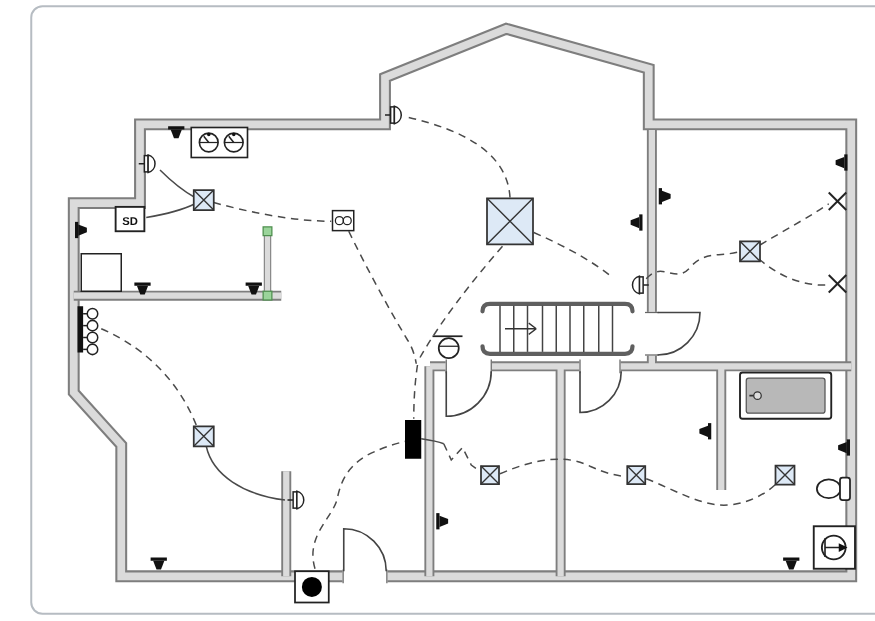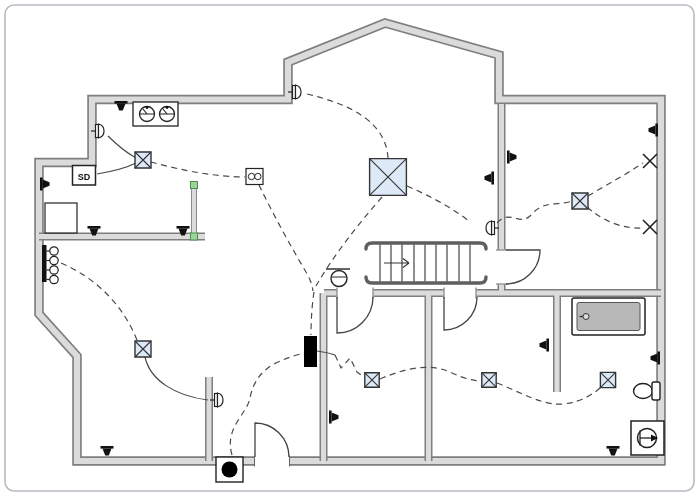--- a/index.html
+++ b/index.html
@@ -1,17 +1,17 @@
 <!DOCTYPE html>
 <html style="--background: #ffffff; --page-border: #b6bcc2; --wall-fill: #dbdbdb; --wall-edge: #7e7e7e; --wire: #4a4a4a; --light-fill: #dde9f6; --symbol-stroke: #1a1a1a; --selection-handle-fill: #9ad49a; --selection-handle-stroke: #4e8f4e; --tub-fill: #b8b8b8; --panel: #000000;"><head>
 <meta charset="utf-8">
 <style>
   html,body{margin:0;padding:0;background:#fff;}
   body{font-family:"Liberation Sans",sans-serif;}
-  #stage{position:relative;width:560px;height:497px;background:var(--background,#fff);}
+  #stage{position:relative;width:560px;height:497px;background:var(--background,#fff);padding-left:20px;}
   svg{display:block;}
   .wall-dark{fill:none;stroke:var(--wall-edge,#7e7e7e);stroke-linejoin:miter;}
   .wall-light{fill:none;stroke:var(--wall-fill,#dbdbdb);stroke-linejoin:miter;}
   .opening{fill:#fff;stroke:none;}
   .jamb{stroke:#666;stroke-width:1;}
   .door{fill:none;stroke:#444;stroke-width:1.3;}
   .wire-dashed{fill:none;stroke:var(--wire,#4a4a4a);stroke-width:1.2;stroke-dasharray:6 4.5;}
   .wire-solid{fill:none;stroke:var(--wire,#4a4a4a);stroke-width:1.2;}
   .rail{fill:none;stroke:#5f5f5f;stroke-width:3.4;stroke-linecap:round;}
   .tread{stroke:#444;stroke-width:1.2;}

